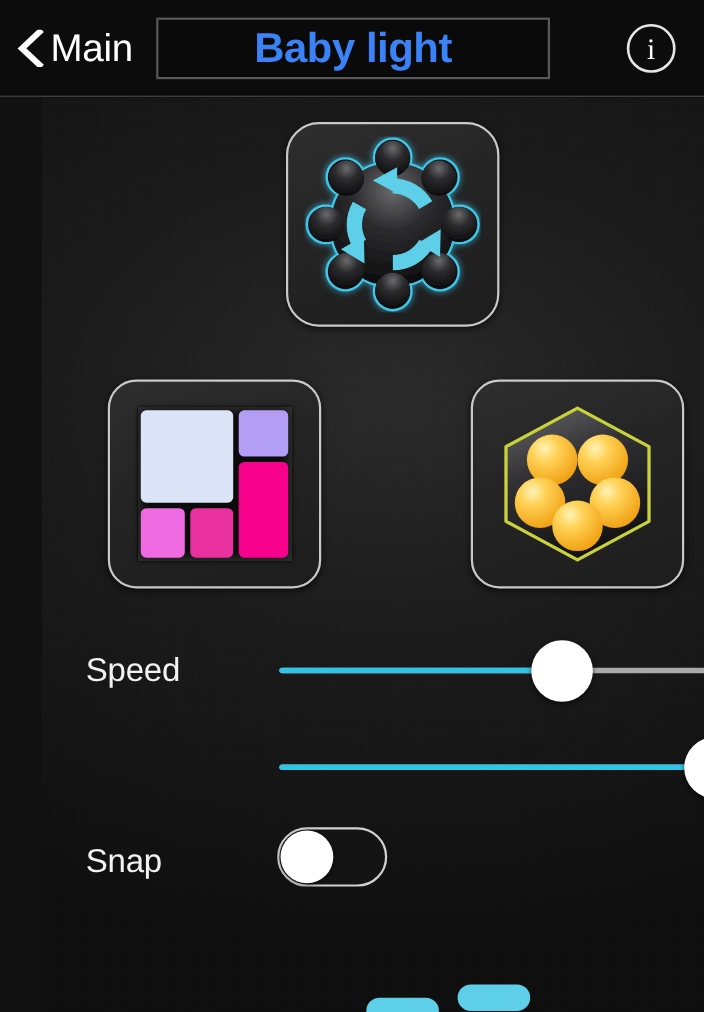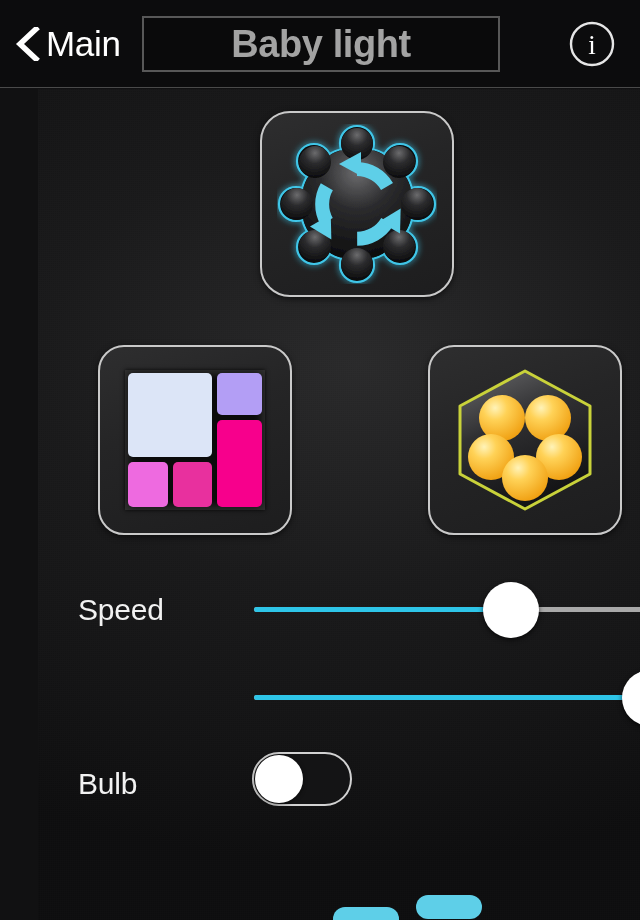--- a/index.html
+++ b/index.html
@@ -23,21 +23,21 @@
     display:flex;align-items:center;gap:6px;cursor:pointer;
   }
   .chev{display:block;width:26px;height:34px;}
   .back-label{font-size:35px;font-weight:400;color:#fff;letter-spacing:-0.3px;}
   .title-box{
     position:absolute;left:142px;top:16px;width:358px;height:56px;
     border:2px solid #585858;background:#0a0a0b;
     display:flex;align-items:center;justify-content:center;
     box-sizing:border-box;
   }
-  .title-text{font-size:38px;font-weight:700;letter-spacing:-0.4px;color:#a3a3a3;}
+  .title-text{font-size:38px;font-weight:700;letter-spacing:-0.4px;color:#3b82f6;}
   .info-btn{
     position:absolute;right:24px;top:20px;width:48px;height:48px;cursor:pointer;
   }
 
   
   .content{
     position:absolute;left:0;top:89px;width:640px;height:916px;
     background:
       radial-gradient(ellipse 700px 500px at 50% 30%, #2a2a2b 0%, #1a1a1b 45%, #141415 75%, #0e0e0f 100%);
     margin-left: 38px;
@@ -222,21 +222,21 @@
   <div class="track" style="top: 518px; background: rgb(169, 169, 169);">
     <div class="fill" id="speed-fill" style="width: 65%; background: rgb(46, 197, 232);"></div>
     <div class="thumb" id="speed-thumb" style="left: 65%;"></div>
   </div>
 
   <div class="track" style="top: 606px; background: rgb(169, 169, 169);">
     <div class="fill" id="bright-fill" style="width: 100%; background: rgb(46, 197, 232);"></div>
     <div class="thumb" id="bright-thumb" style="left: 100%;"></div>
   </div>
 
-  <div class="row-label" style="top:678px;">Bulb</div>
+  <div class="row-label" style="top:678px;">Snap</div>
   <div class="toggle" style="top:663px;">
     <div class="knob"></div>
   </div>
 
 
   <div class="peek" style="left:295px;top:818px;"></div>
   <div class="peek" style="left:378px;top:806px;"></div>
 </div>
 
 </body></html>

